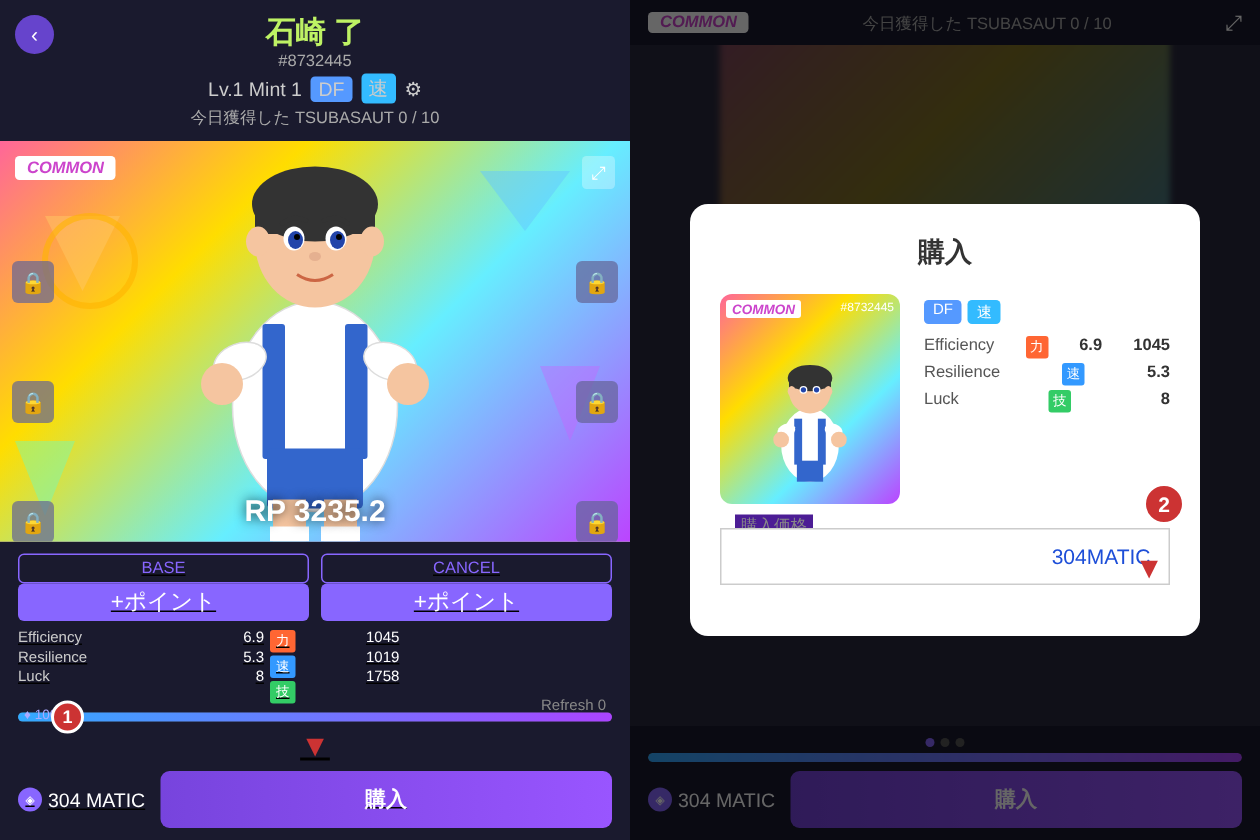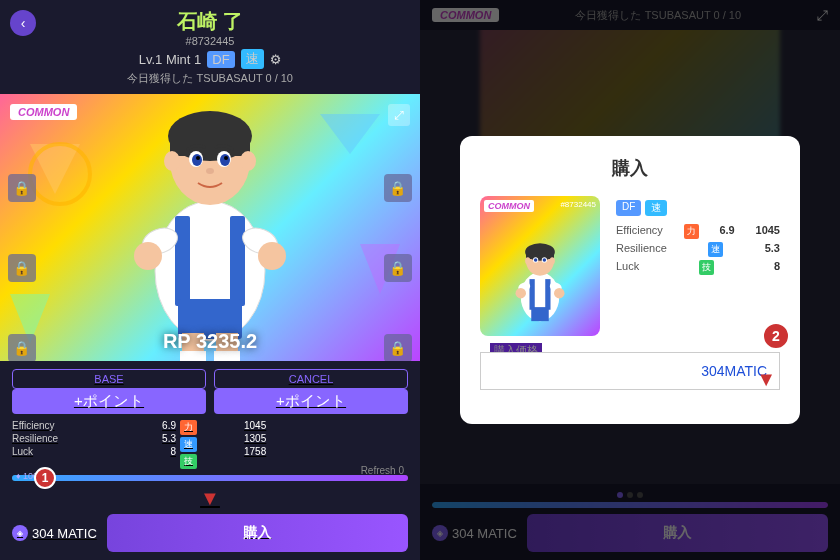--- a/index.html
+++ b/index.html
@@ -795,21 +795,21 @@
           </div>
         <div class="stat-line">
             <span class="stat-icon waza">技</span>
           </div>
       </div>
       <div class="stats-col">
         <div class="stat-line">
             <span class="stat-val">1045</span>
           </div>
         <div class="stat-line">
-            <span class="stat-val">1305</span>
+            <span class="stat-val">1019</span>
           </div>
         <div class="stat-line">
             <span class="stat-val">1758</span>
           </div>
       </div>
     </div>
 
     <div class="progress-bar-container">
       <span class="progress-label">♦ 100.0</span>
       <div class="circle-num">1</div>

